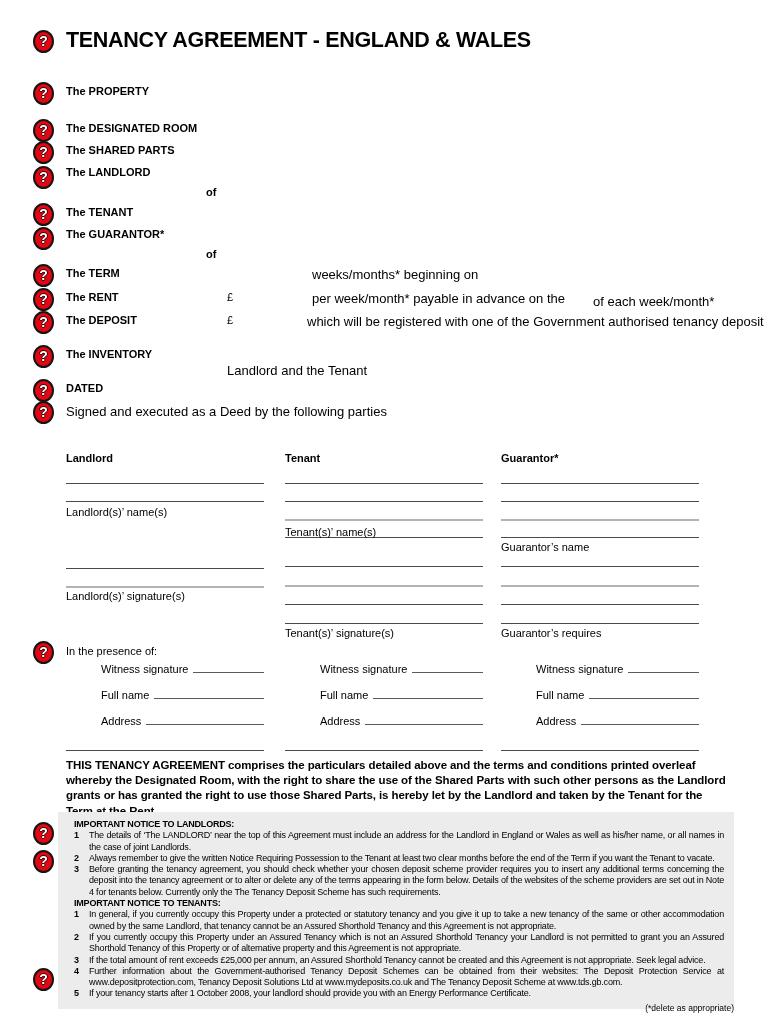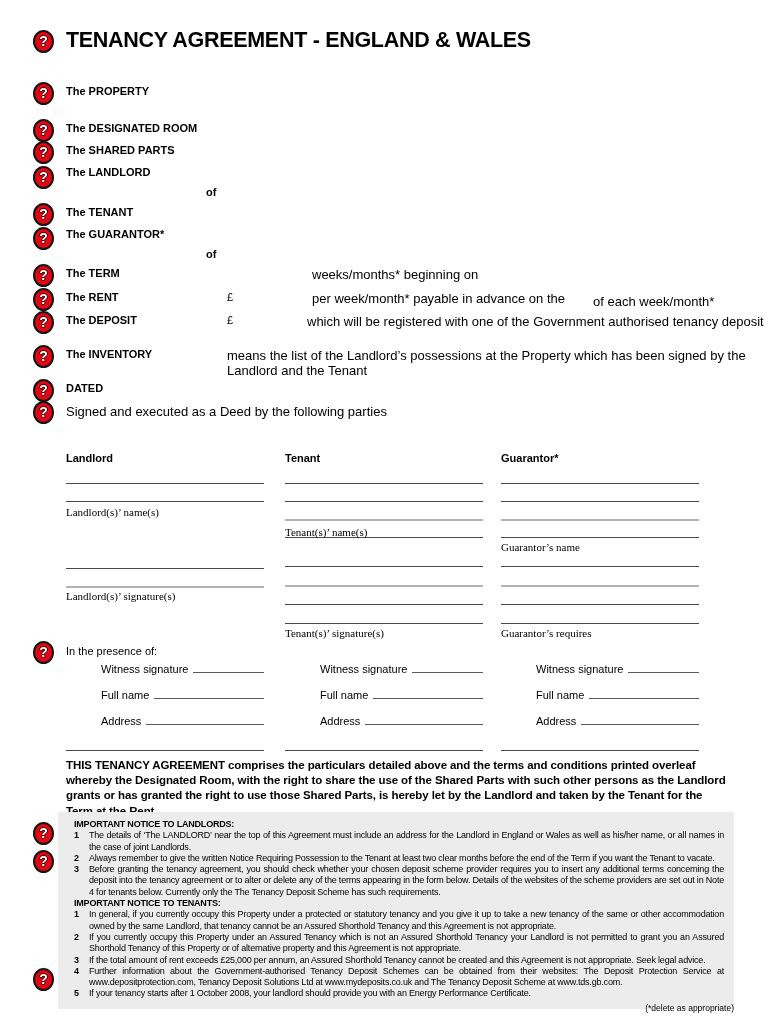--- a/index.html
+++ b/index.html
@@ -18,21 +18,21 @@
   .subtitle{left:66px;top:56px;font-size:12.5px;white-space:nowrap;}
 
   .lbl{position:absolute;left:66px;font-size:11px;font-weight:bold;white-space:nowrap;}
   .of{position:absolute;left:206px;font-size:11px;font-weight:bold;}
   .cur{position:absolute;left:227px;font-size:11px;}
   .t{position:absolute;font-size:13px;white-space:nowrap;text-align:center;}
 
   
   .col{position:absolute;top:448px;width:198px;height:330px;}
   .chead{position:absolute;top:4px;font-size:11px;font-weight:bold;}
-  .clab{position:absolute;font-size:11px;white-space:nowrap;font-family:Liberation Serif, serif;}
+  .clab{position:absolute;font-size:11px;white-space:nowrap;}
   .ln{position:absolute;left:0;width:198px;height:0;border-top:1px solid #4a4a4a;}
   .ln.gray{border-top:2px solid #b3b3b3;}
   .wrow{position:absolute;left:0;display:flex;width:198px;font-size:11px;}
   .wrow .wl{white-space:nowrap;margin-left:35px;}
   .wrow .fill{flex:1;border-bottom:1px solid #5a5a5a;margin:0 0 2px 5px;}
   .presence{position:absolute;left:66px;top:645px;font-size:11px;}
 
   .agreement{position:absolute;left:66px;top:758px;width:664px;font-size:11.5px;
              font-weight:bold;line-height:15.2px;letter-spacing:-0.1px;}
 
@@ -84,21 +84,20 @@
   <div class="t" style="left:312px;top:291px">per week/month* payable in advance on the</div>
   <div class="t" style="left:593px;top:294px">of each week/month*</div>
 
   <span class="q" style="top:311px">?</span>
   <div class="lbl" style="top:314px">The DEPOSIT</div>
   <div class="cur" style="top:314px">£</div>
   <div class="t" style="left:307px;top:314px">which will be registered with one of the Government authorised tenancy deposit</div>
 
   <span class="q" style="top:345px">?</span>
   <div class="lbl" style="top:348px">The INVENTORY</div>
-  <div class="t" style="left:227px;top:348px">means the list of the Landlord’s possessions at the Property which has been signed by the</div>
   <div class="t" style="left:227px;top:363px">Landlord and the Tenant</div>
 
   <span class="q" style="top:379px">?</span>
   <div class="lbl" style="top:382px">DATED</div>
 
   <span class="q" style="top:401px">?</span>
   <div class="t" style="left:66px;top:404px">Signed and executed as a Deed by the following parties</div>
 
   <div class="col" style="left:66px">
     <div class="chead">Landlord</div>

